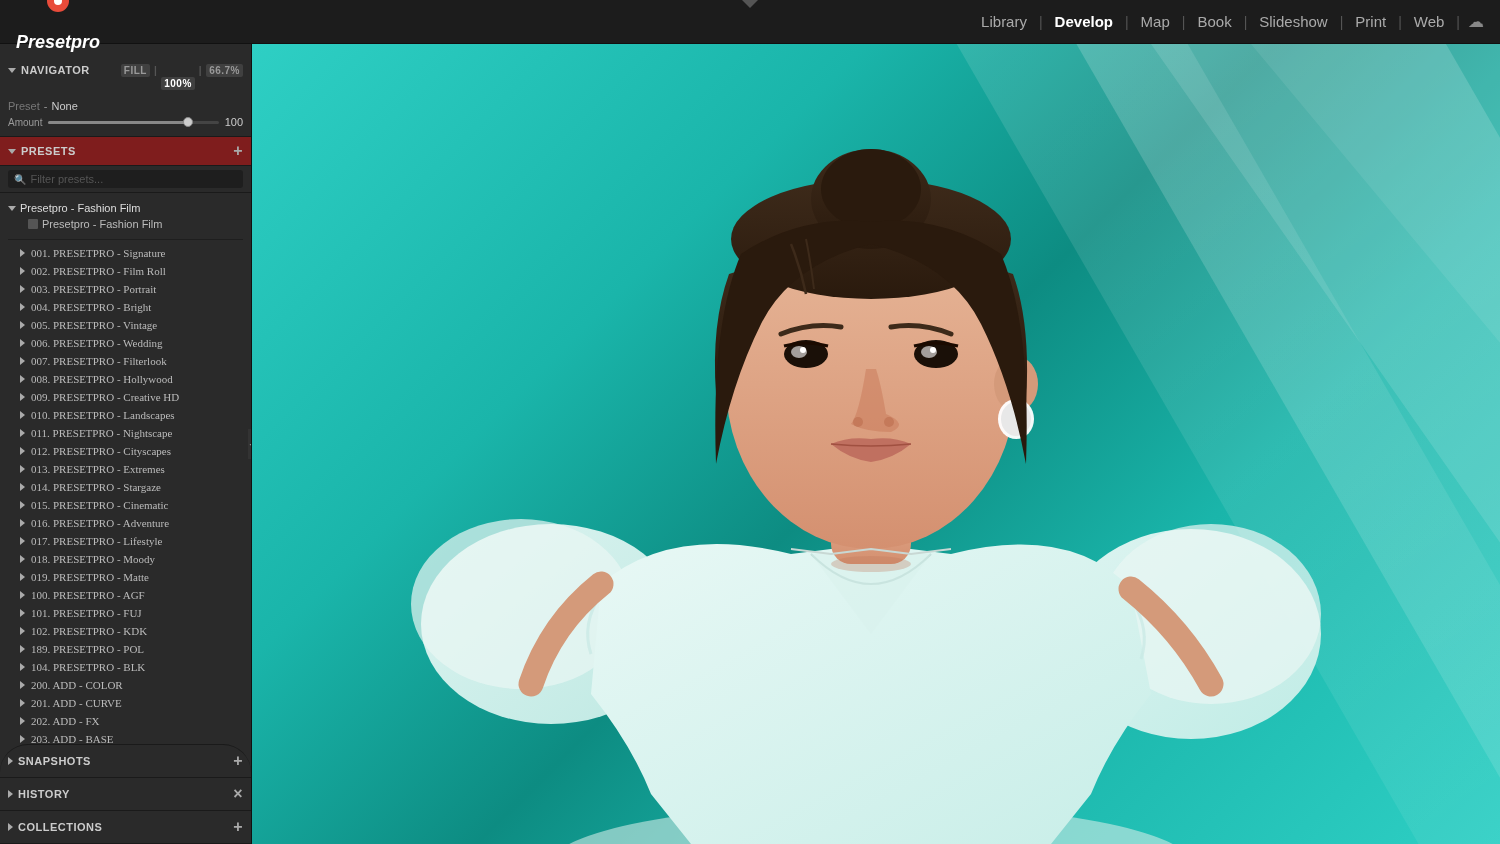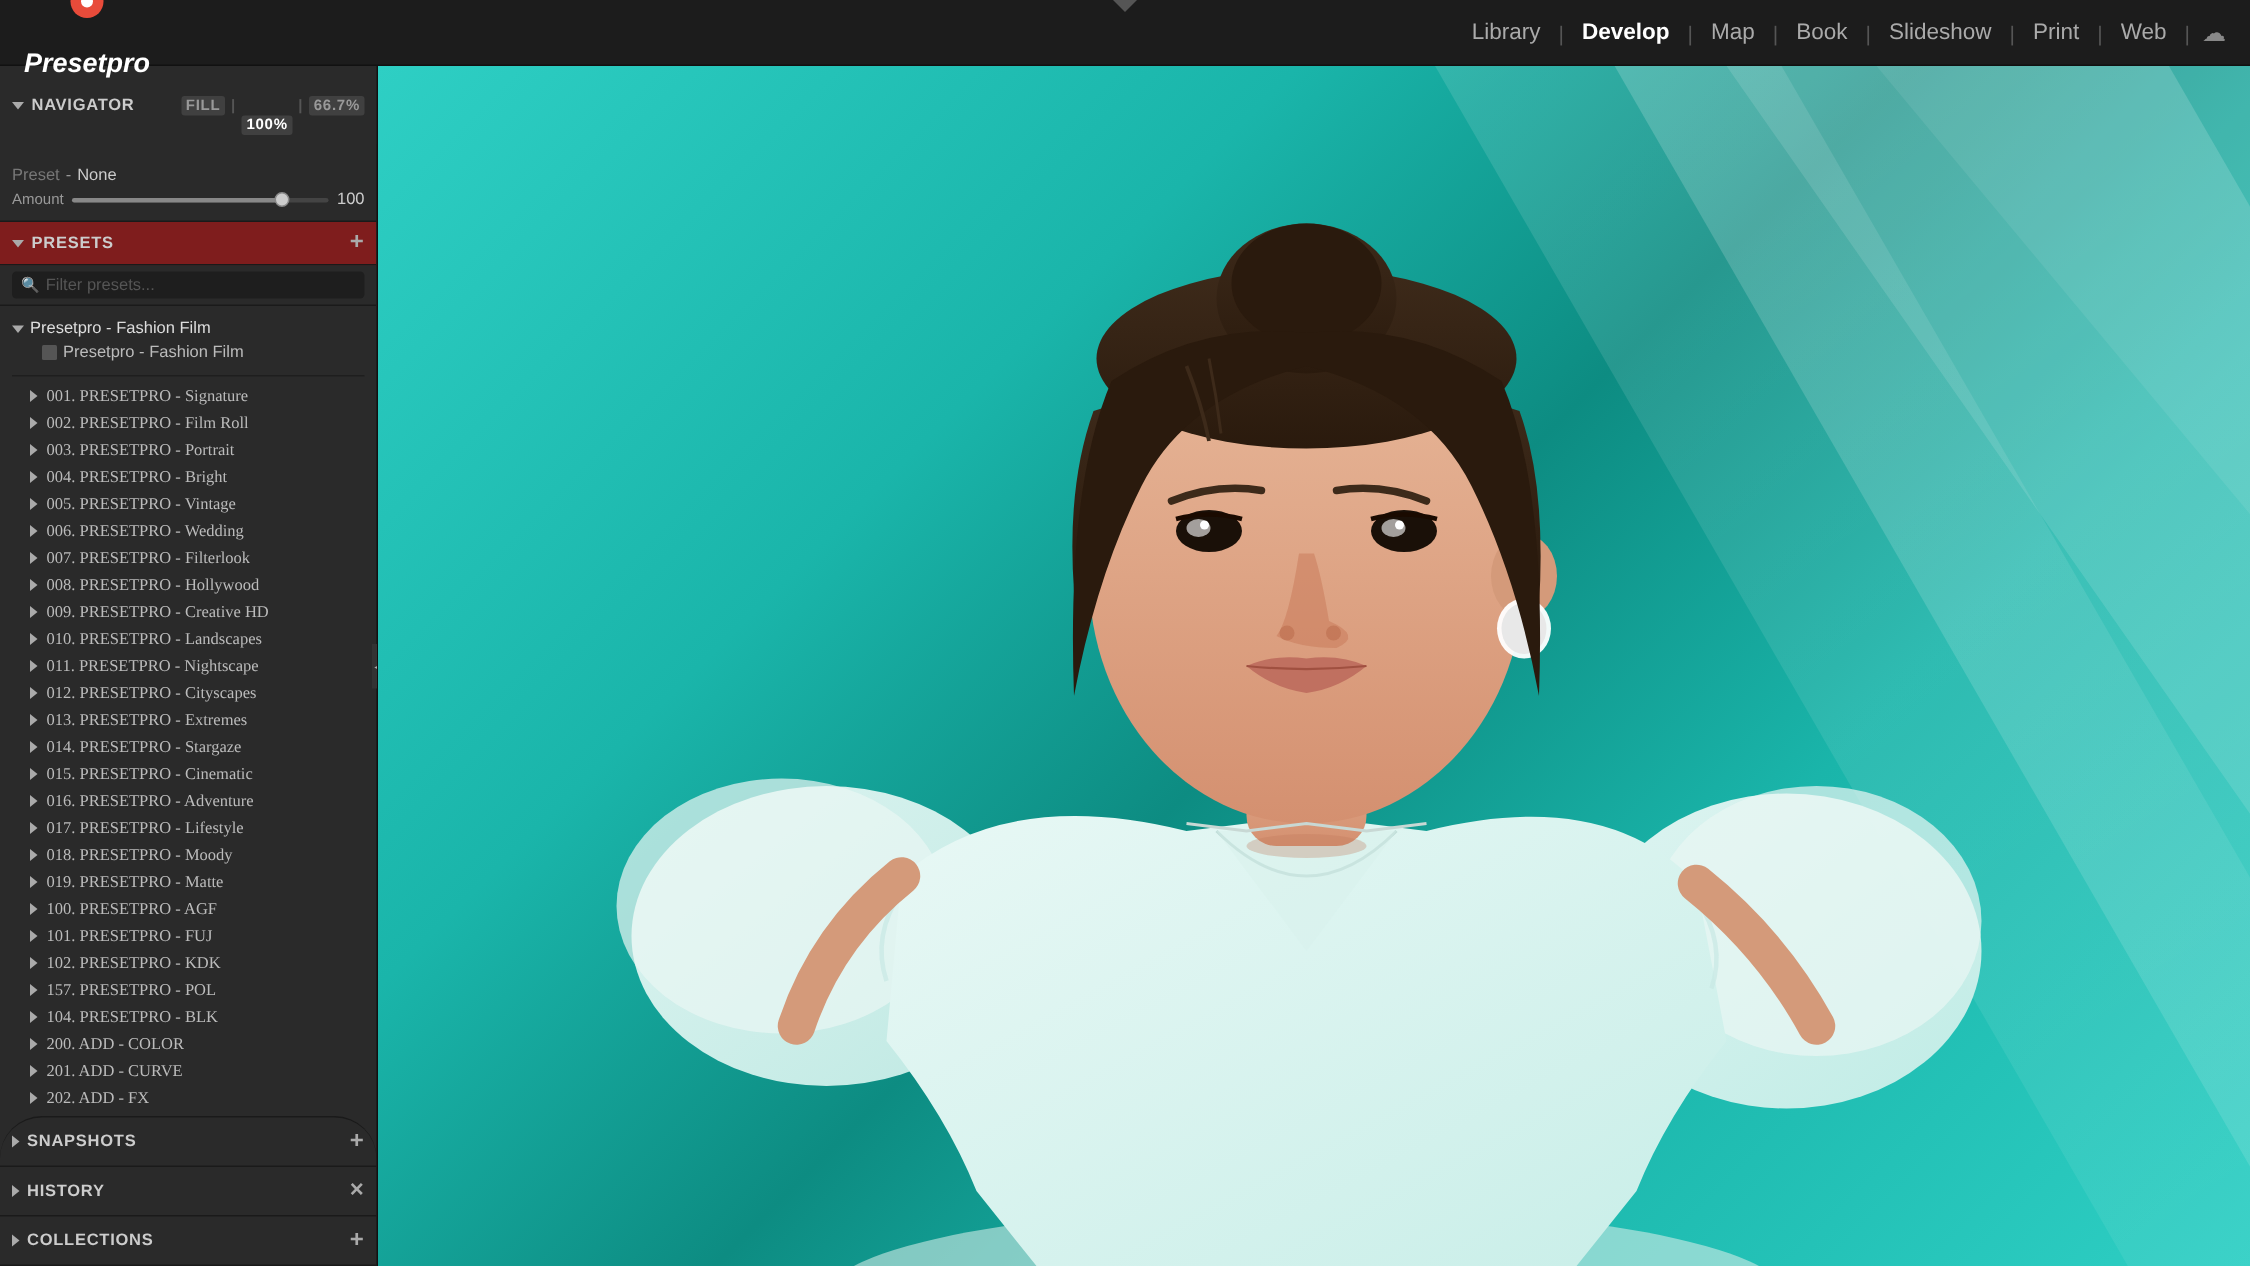--- a/index.html
+++ b/index.html
@@ -157,21 +157,20 @@
       border-radius: 2px;
     }
     .nav-zoom-active {
       color: #fff;
       margin-top: 27px;
     }
     .nav-zoom-sep { color: #555; font-size: 10px; }
 
     #navigator-content {
       padding: 4px 8px 8px;
-      margin-top: 11px;
     }
     #preset-row {
       display: flex;
       align-items: center;
       font-size: 11px;
       color: #999;
       margin-bottom: 4px;
       gap: 4px;
     }
     #preset-label { color: #777; }
@@ -586,21 +585,21 @@
         <div class="preset-item">
           <div class="triangle-right tri"></div>
           <span>101. PRESETPRO - FUJ</span>
         </div>
         <div class="preset-item">
           <div class="triangle-right tri"></div>
           <span>102. PRESETPRO - KDK</span>
         </div>
         <div class="preset-item">
           <div class="triangle-right tri"></div>
-          <span>157. PRESETPRO - POL</span>
+          <span>189. PRESETPRO - POL</span>
         </div>
         <div class="preset-item">
           <div class="triangle-right tri"></div>
           <span>104. PRESETPRO - BLK</span>
         </div>
         <div class="preset-item">
           <div class="triangle-right tri"></div>
           <span>200. ADD - COLOR</span>
         </div>
         <div class="preset-item">

